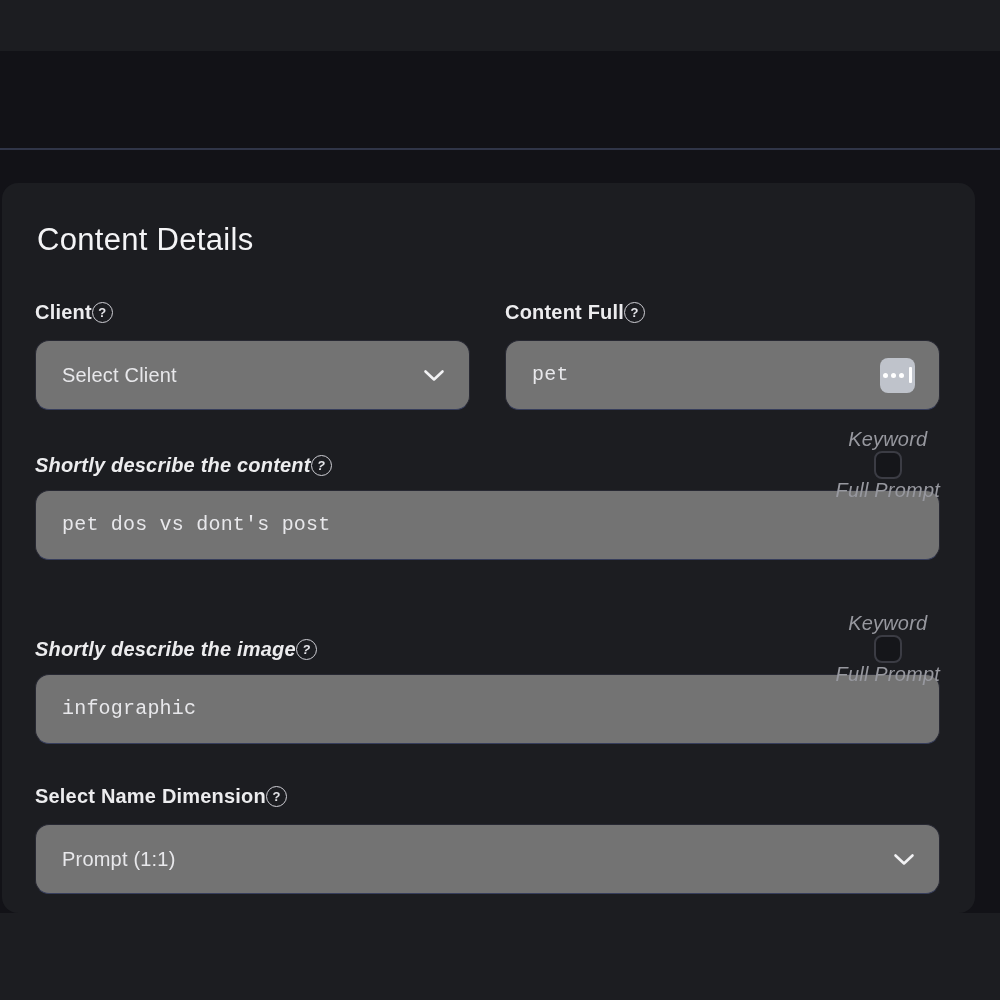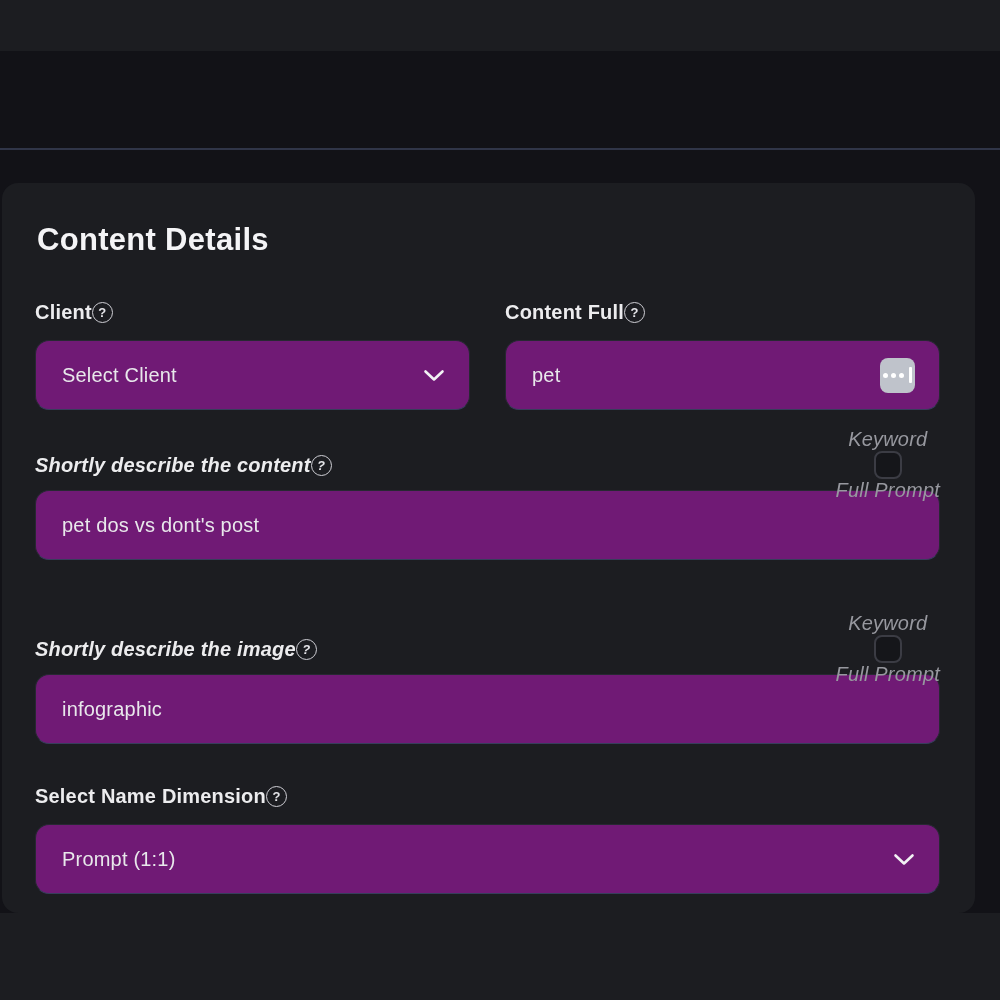--- a/index.html
+++ b/index.html
@@ -22,46 +22,46 @@
     position:absolute;left:0;top:913px;width:1000px;height:87px;
     background:#1c1d21;
   }
   
   .card{
     position:absolute;left:2px;top:183px;width:973px;height:730px;
     background:#1c1d21;border-radius:16px;
     box-sizing:border-box;padding:32px 35px 22px 33px;
   }
   .card-title{
-    font-size:31px;font-weight:700;color:#f4f4f6;
+    font-size:31px;font-weight:400;color:#f4f4f6;
     letter-spacing:.3px;line-height:44px;margin:3px 0 0 2px;
   }
   
   .label-row{
     display:flex;align-items:center;height:28px;
     font-size:20px;font-weight:700;color:#ececee;letter-spacing:.2px;
   }
   .help-icon{
     width:21px;height:21px;border:1.5px solid #cfcfd5;border-radius:50%;
     display:inline-flex;align-items:center;justify-content:center;
     font-size:13px;font-weight:700;color:#e4e4e8;box-sizing:border-box;
     flex:0 0 auto;
   }
   
   .field{
-    height:70px;border-radius:14px;background:#701a75;
+    height:70px;border-radius:14px;background:#737373;
     border:1px solid #272832;border-bottom-color:#373e5c;
     box-sizing:border-box;display:flex;align-items:center;
     padding:0 24px 0 26px;font-size:20px;color:#e8e8eb;
     letter-spacing:.2px;
   }
   .field .grow{flex:1 1 auto;}
   input.bare,textarea.bare{
     flex:1 1 auto;background:transparent;border:none;outline:none;
-    font-family:Liberation Sans, sans-serif;
+    font-family:Liberation Mono, monospace;
     font-size:20px;color:#e8e8eb;letter-spacing:.2px;padding:0;margin:0;
     resize:none;height:26px;line-height:26px;
   }
   
   .grid-two{
     display:grid;grid-template-columns:1fr 1fr;column-gap:35px;
     margin-top:36px;
   }
   .grid-two .field{margin-top:14px;}
   

